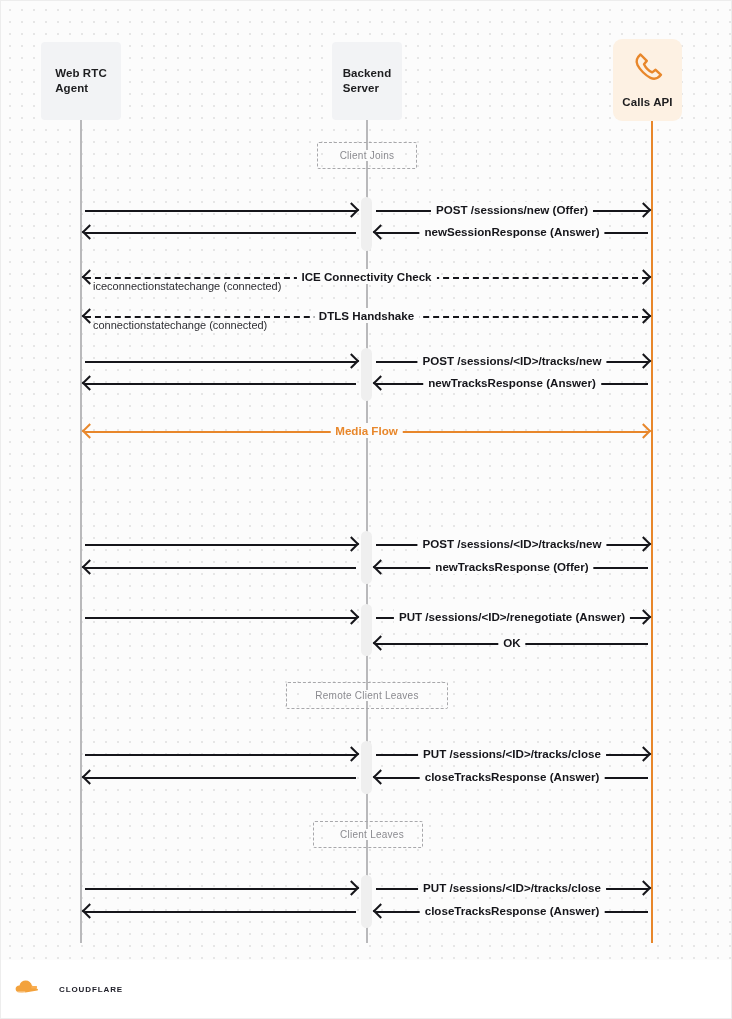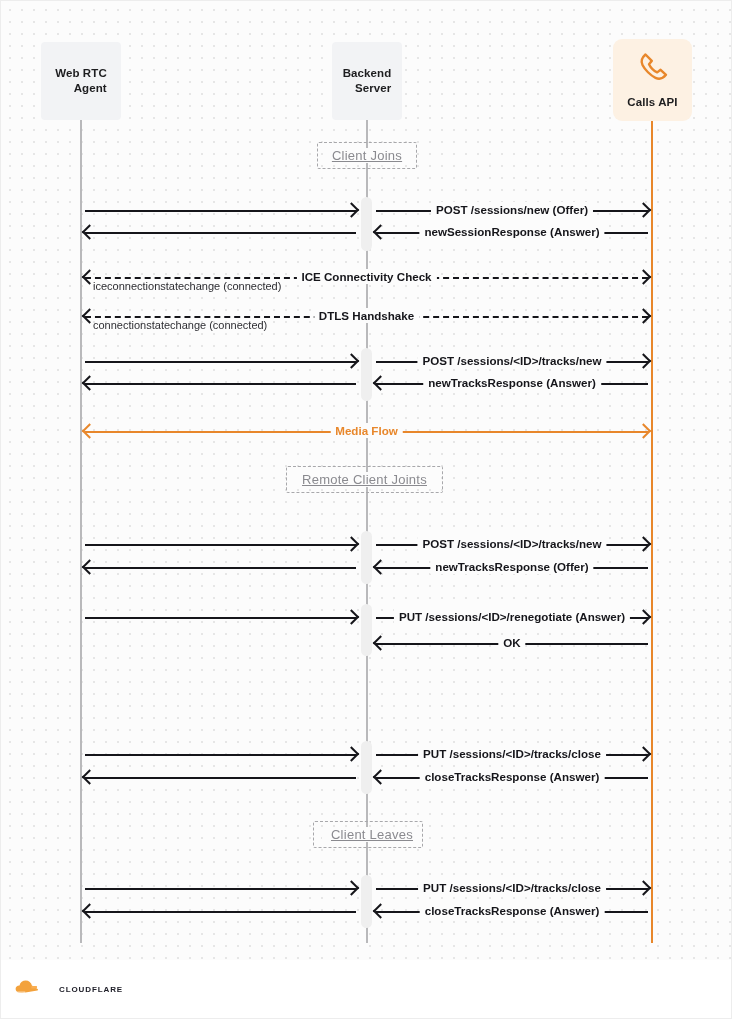--- a/index.html
+++ b/index.html
@@ -29,21 +29,21 @@
     flex-direction: column;
     align-items: center;
     justify-content: center;
     border-radius: 4px;
     box-sizing: border-box;
   }
   .actor-label {
     font-size: 11.5px;
     font-weight: bold;
     color: #1d1d1f;
-    text-align: right;
+    text-align: left;
     line-height: 1.32;
     letter-spacing: .1px;
   }
   .actor.plain { background: #f2f3f5; }
   .actor.accent { background: #fdf1e3; border-radius: 9px; }
 
   .phone-icon { display:block; margin-bottom: 5px; }
 
   
   .lifeline {
@@ -66,27 +66,26 @@
     position: absolute;
     border: 1.6px dashed #a8a8ab;
     border-radius: 2px;
     display: flex;
     align-items: center;
     justify-content: center;
     background: transparent;
     box-sizing: border-box;
   }
   .group-label span {
-    font-size: 13px;
+    font-size: 10px;
     color: #8a8a8f;
     letter-spacing: .25px;
     white-space: nowrap;
     padding: 0 9px;
     background: #fcfcfc;
-    text-decoration: underline;
   }
 
   
   .msg { position: absolute; height: 0; }
   .msg-line {
     position: absolute;
     left: 0; right: 0; top: 0;
     height: 0;
     border-top: 2px solid #15151a;
   }
@@ -171,21 +170,21 @@
     </div>
   </div>
 
   <div class="actor plain" style="left:331px; top:41px; width:70px; height:78px;">
     <div class="actor-label">
       <span>Backend</span><br>
       <span>Server</span>
     </div>
   </div>
 
-  <div class="actor accent" style="left:612px; top:38px; width:79px; height:82px;">
+  <div class="actor accent" style="left:612px; top:38px; width:69px; height:82px;">
     <span class="phone-icon">
       <svg width="38" height="36" viewBox="0 0 38 36" fill="none">
         <path d="M11.5 4.5 C8 7.5 6.5 11 8.5 15 C10.8 19.6 16.5 25.5 21.5 27.8 C25.6 29.7 29.2 28.2 32 24.8
                  L26.6 19.8 L23.2 22.4 C20.5 21.1 16.4 17.1 15.0 14.2 L17.8 10.9 Z" stroke="#e8872b" stroke-width="2.4" stroke-linejoin="round" stroke-linecap="round" fill="none"></path>
       </svg>
     </span>
     <div class="actor-label">Calls API</div>
   </div>
 
   <div class="lifeline" style="left:79px; top:119px; height:823px;"></div>
@@ -195,22 +194,22 @@
   <div class="activation" style="left:360px; top:196px; height:54px;"></div>
   <div class="activation" style="left:360px; top:347px; height:53px;"></div>
   <div class="activation" style="left:360px; top:530px; height:53px;"></div>
   <div class="activation" style="left:360px; top:603px; height:52px;"></div>
   <div class="activation" style="left:360px; top:740px; height:53px;"></div>
   <div class="activation" style="left:360px; top:874px; height:53px;"></div>
 
   <div class="group-label" style="left:316px; top:141px; width:100px; height:27px;">
     <span>Client Joins</span>
   </div>
-  <div class="group-label" style="left:285px; top:465px; width:157px; height:27px;">
-    <span>Remote Client Joints</span>
+  <div class="group-label" style="left:285px; top:681px; width:162px; height:27px;">
+    <span>Remote Client Leaves</span>
   </div>
   <div class="group-label" style="left:312px; top:820px; width:110px; height:27px;padding-left:8px;">
     <span>Client Leaves</span>
   </div>
 
   <div class="msg" style="left:84px; width:271px; top:209px;">
     <div class="msg-line"></div>
     <div class="head right"></div>
   </div>
   <div class="msg" style="left:375px; width:272px; top:209px;">

